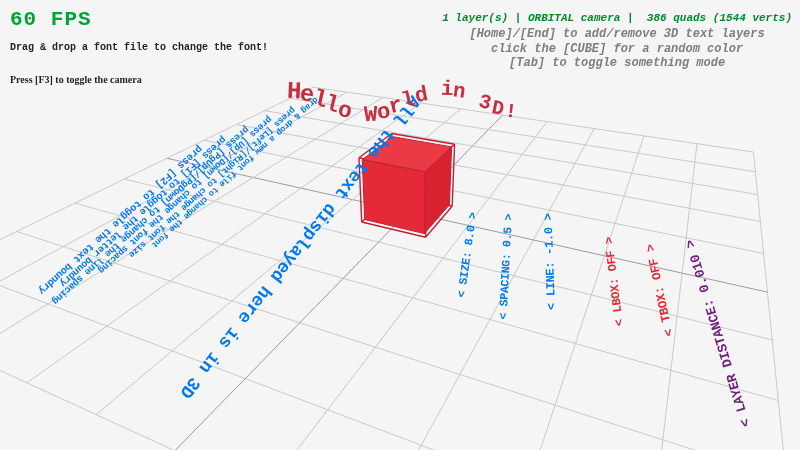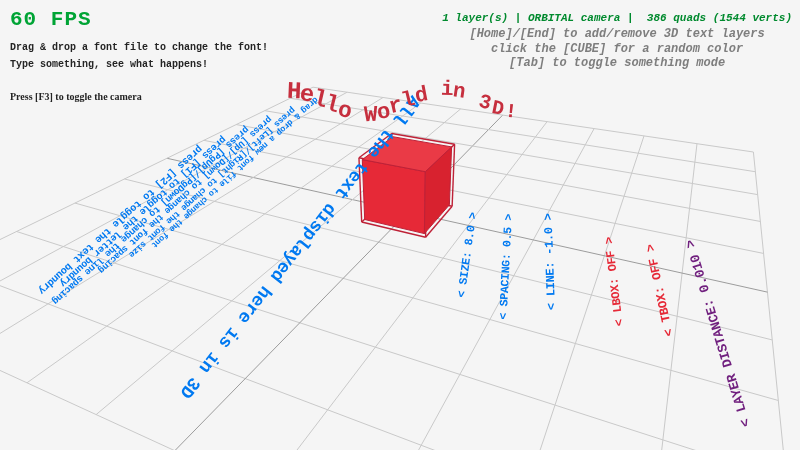--- a/index.html
+++ b/index.html
@@ -110,21 +110,20 @@
       <span class="wletter" style="left: 453.4px; top: 80.4297px; font-size: 20.75px; color: rgb(198, 47, 62); transform: rotate(8.44596deg);">n</span>
       <span class="wletter" style="left: 466.2px; top: 85.2918px; font-size: 20.5px; color: rgb(198, 47, 62); transform: rotate(12.8774deg);"> </span>
       <span class="wletter" style="left: 479px; top: 91.3986px; font-size: 20.25px; color: rgb(198, 47, 62); transform: rotate(13.9046deg);">3</span>
       <span class="wletter" style="left: 491.8px; top: 97.1356px; font-size: 20px; color: rgb(198, 47, 62); transform: rotate(11.2559deg);">D</span>
       <span class="wletter" style="left: 504.6px; top: 100.986px; font-size: 19.75px; color: rgb(198, 47, 62); transform: rotate(5.63161deg);">!</span>
     </div>
 
   <div class="hud-left">
     <div class="fps" style="color: rgb(0, 164, 53);">60 FPS</div>
     <div class="hint">Drag &amp; drop a font file to change the font!</div>
-    <div class="hint">Type something, see what happens!</div>
     <div class="hint gap">Press [F3] to toggle the camera</div>
   </div>
 
   <div class="hud-right">
     <div class="status" style="color: rgb(0, 138, 46);">1 layer(s) | ORBITAL camera |  386 quads (1544 verts)</div>
     <div class="rhint">[Home]/[End] to add/remove 3D text layers</div>
     <div class="rhint">click the [CUBE] for a random color</div>
     <div class="rhint">[Tab] to toggle something mode</div>
   </div>
 

